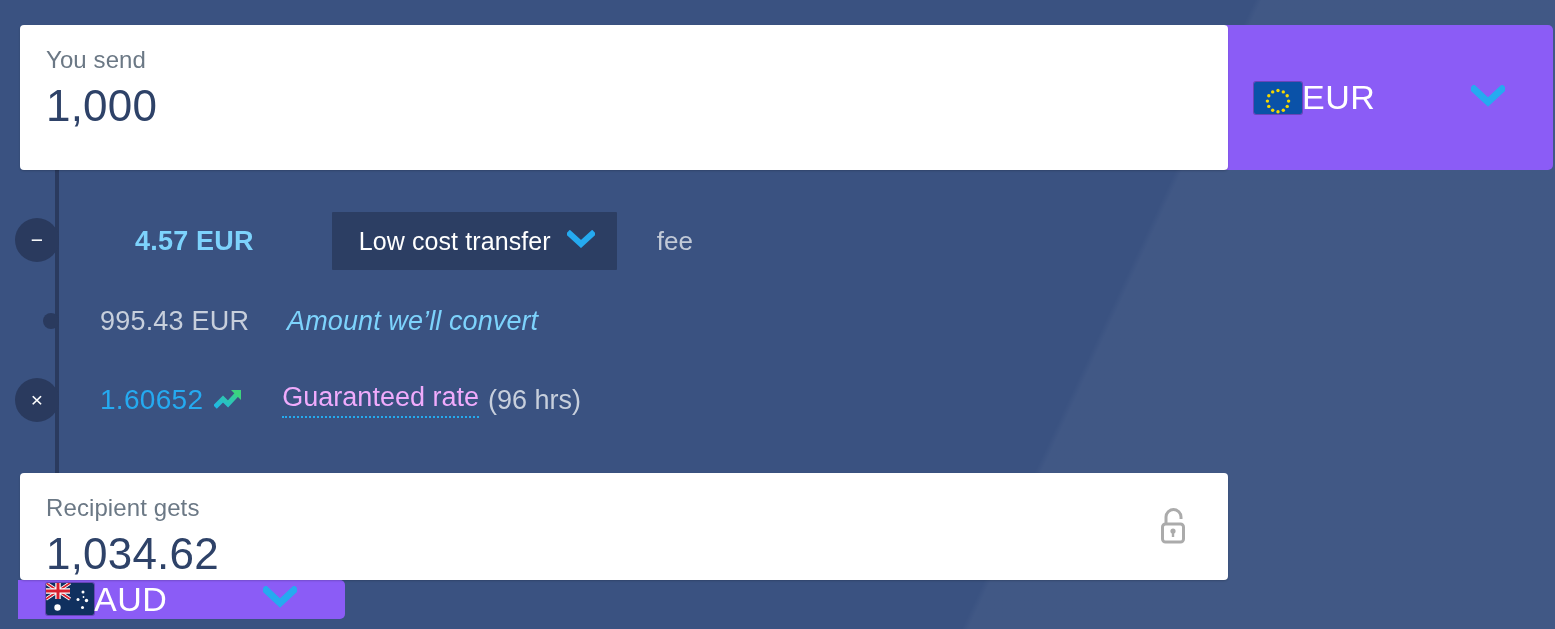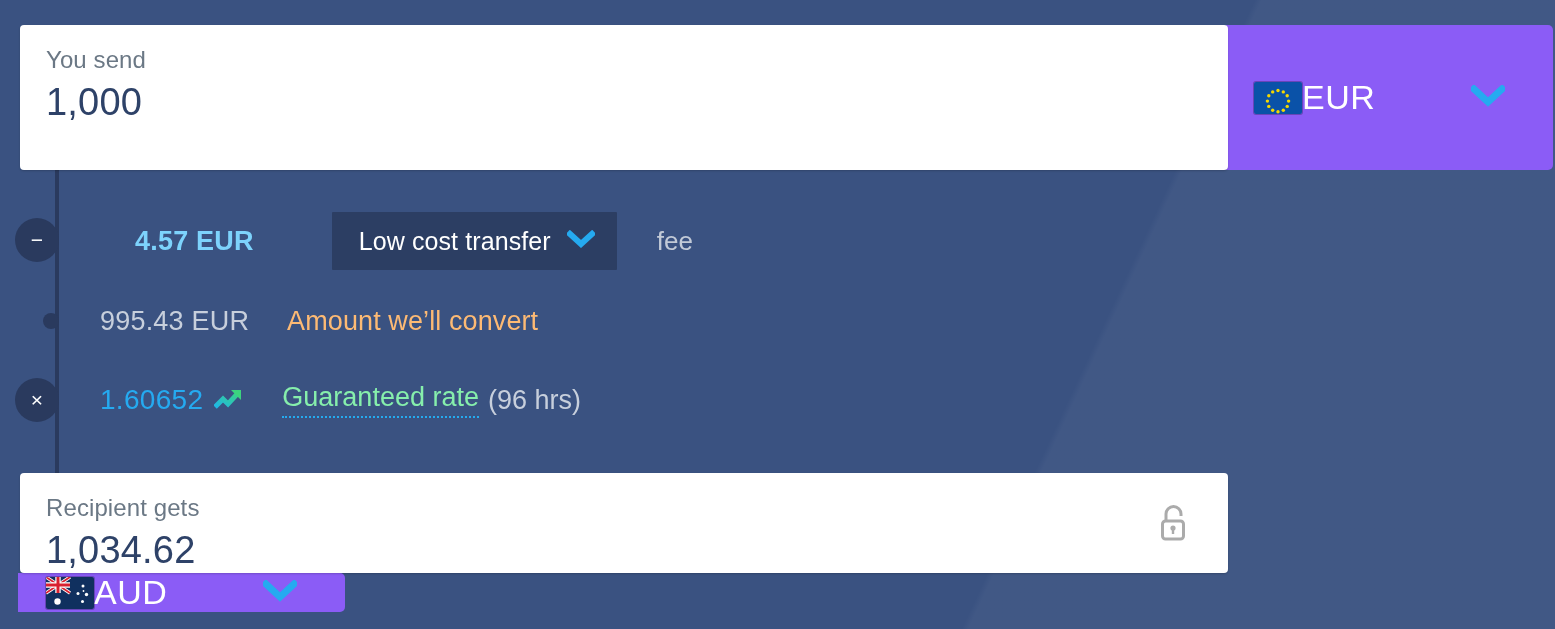--- a/index.html
+++ b/index.html
@@ -92,21 +92,21 @@
     z-index: 2;
   }
   .amount-label {
     font-size: 24px;
     color: #6B7885;
     letter-spacing: 0.1px;
     line-height: 1.1;
   }
   .amount-value {
     margin-top: 8px;
-    font-size: 38px;
+    font-size: 44px;
     color: #2E4268;
     letter-spacing: 0.2px;
     line-height: 1.15;
   }
 
   .lock-icon {
     position: absolute;
     right: 38px;
     top: 50%;
     transform: translateY(-50%);
@@ -189,40 +189,41 @@
   }
 
   .convert-amount {
     font-size: 27px;
     color: #C7CFDC;
     letter-spacing: 0.2px;
   }
   .convert-label {
     margin-left: 38px;
     font-size: 27px;
-    color: #fdba74;
+    color: #7dd3fc;
     letter-spacing: 0.1px;
+    font-style: italic;
   }
 
   .rate-value {
     font-size: 28px;
     color: #25AAF0;
     letter-spacing: 0.3px;
   }
   .trend-icon {
     margin-left: 11px;
     width: 30px;
     height: 26px;
     display: inline-block;
     vertical-align: middle;
   }
   .rate-label {
     margin-left: 38px;
     font-size: 27px;
-    color: #86efac;
+    color: #f0abfc;
     border-bottom: 2px dotted #25AAF0;
     padding-bottom: 3px;
     cursor: pointer;
   }
   .rate-hours {
     margin-left: 9px;
     font-size: 27px;
     color: #C7CFDC;
   }
 </style>

